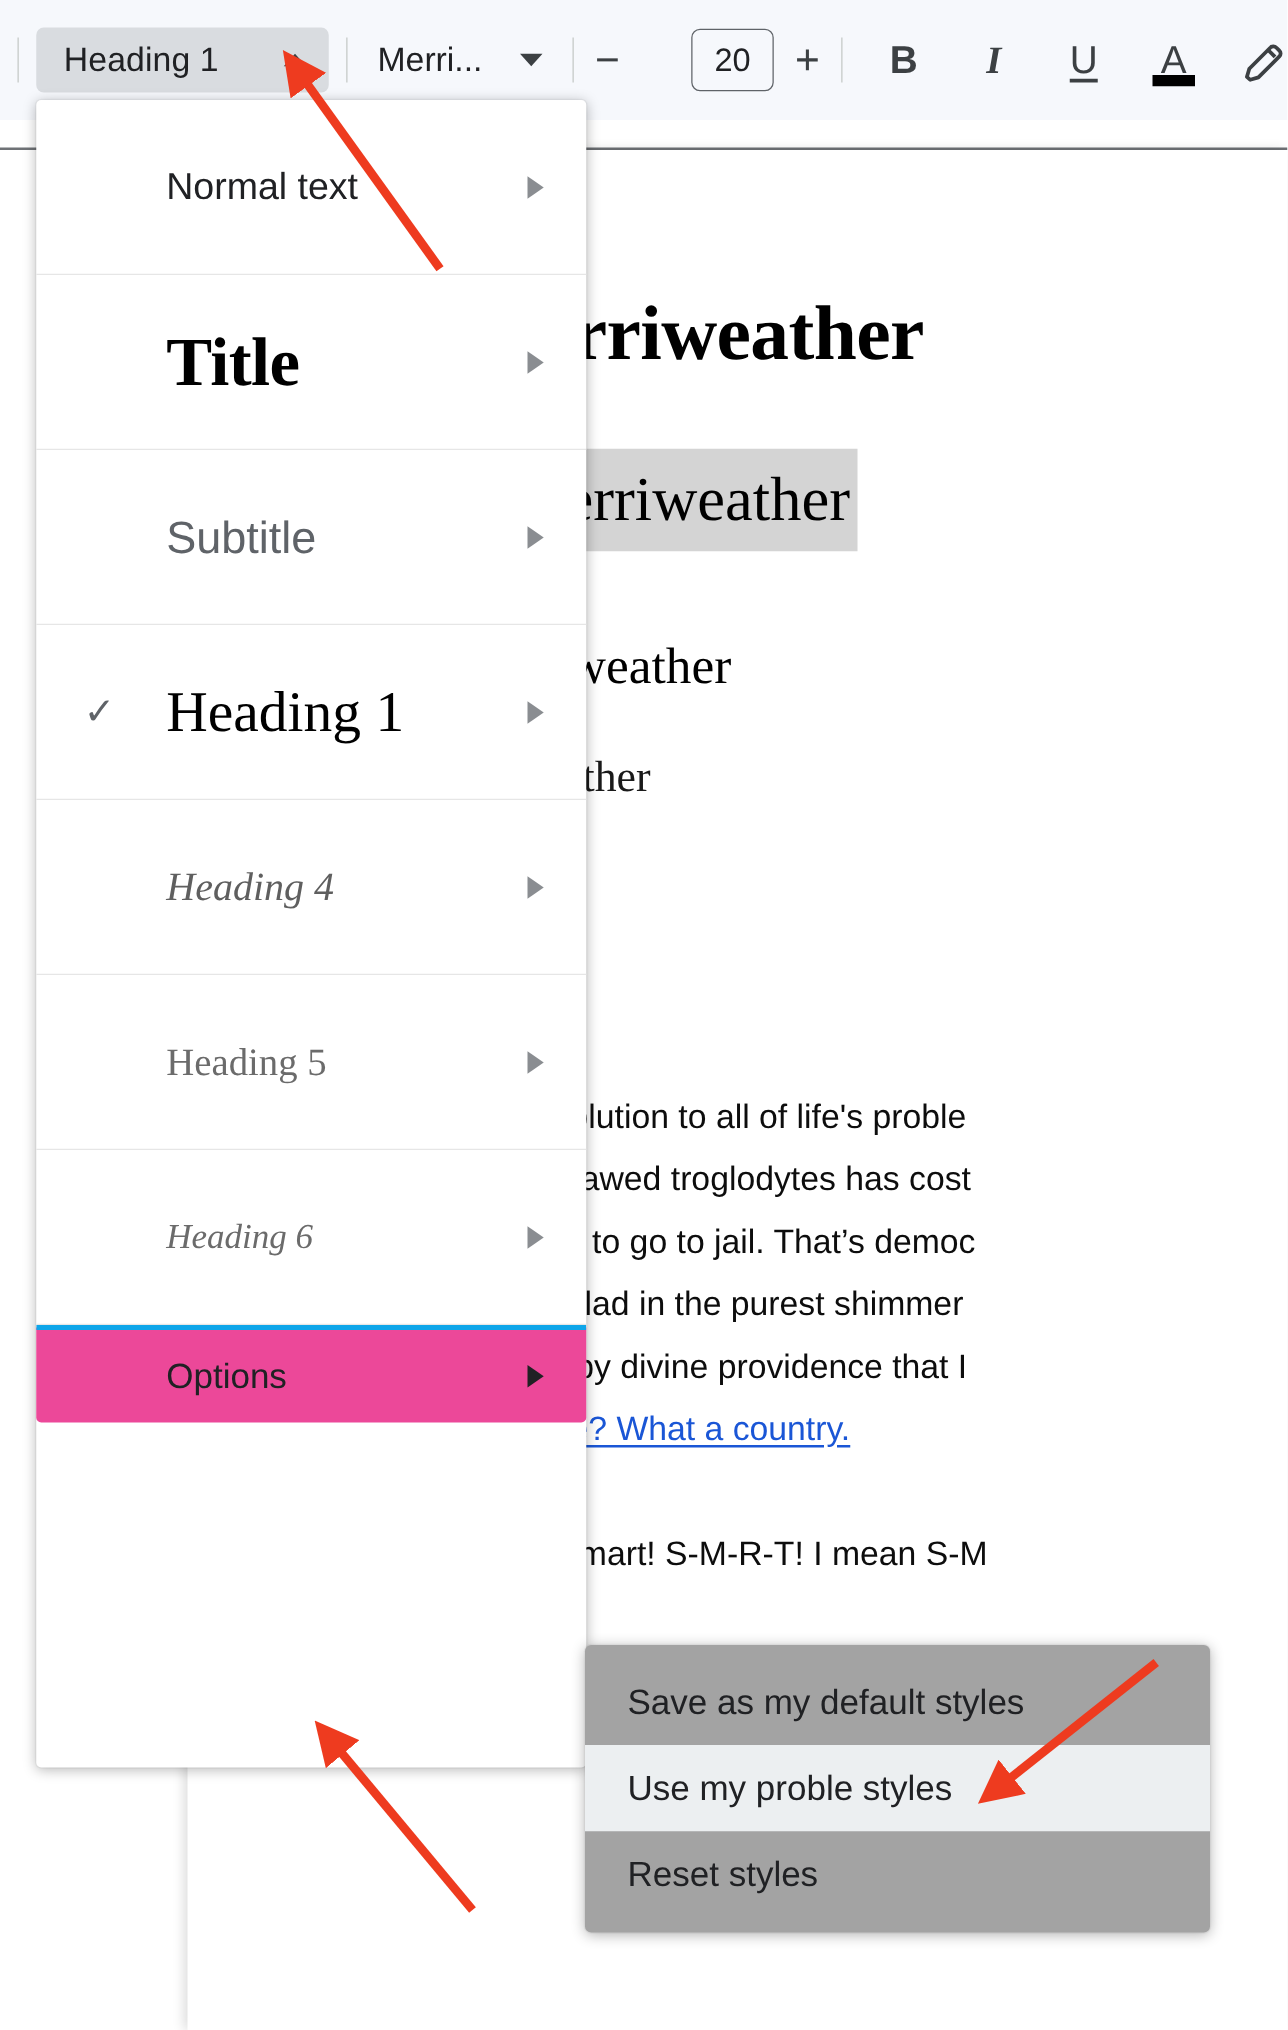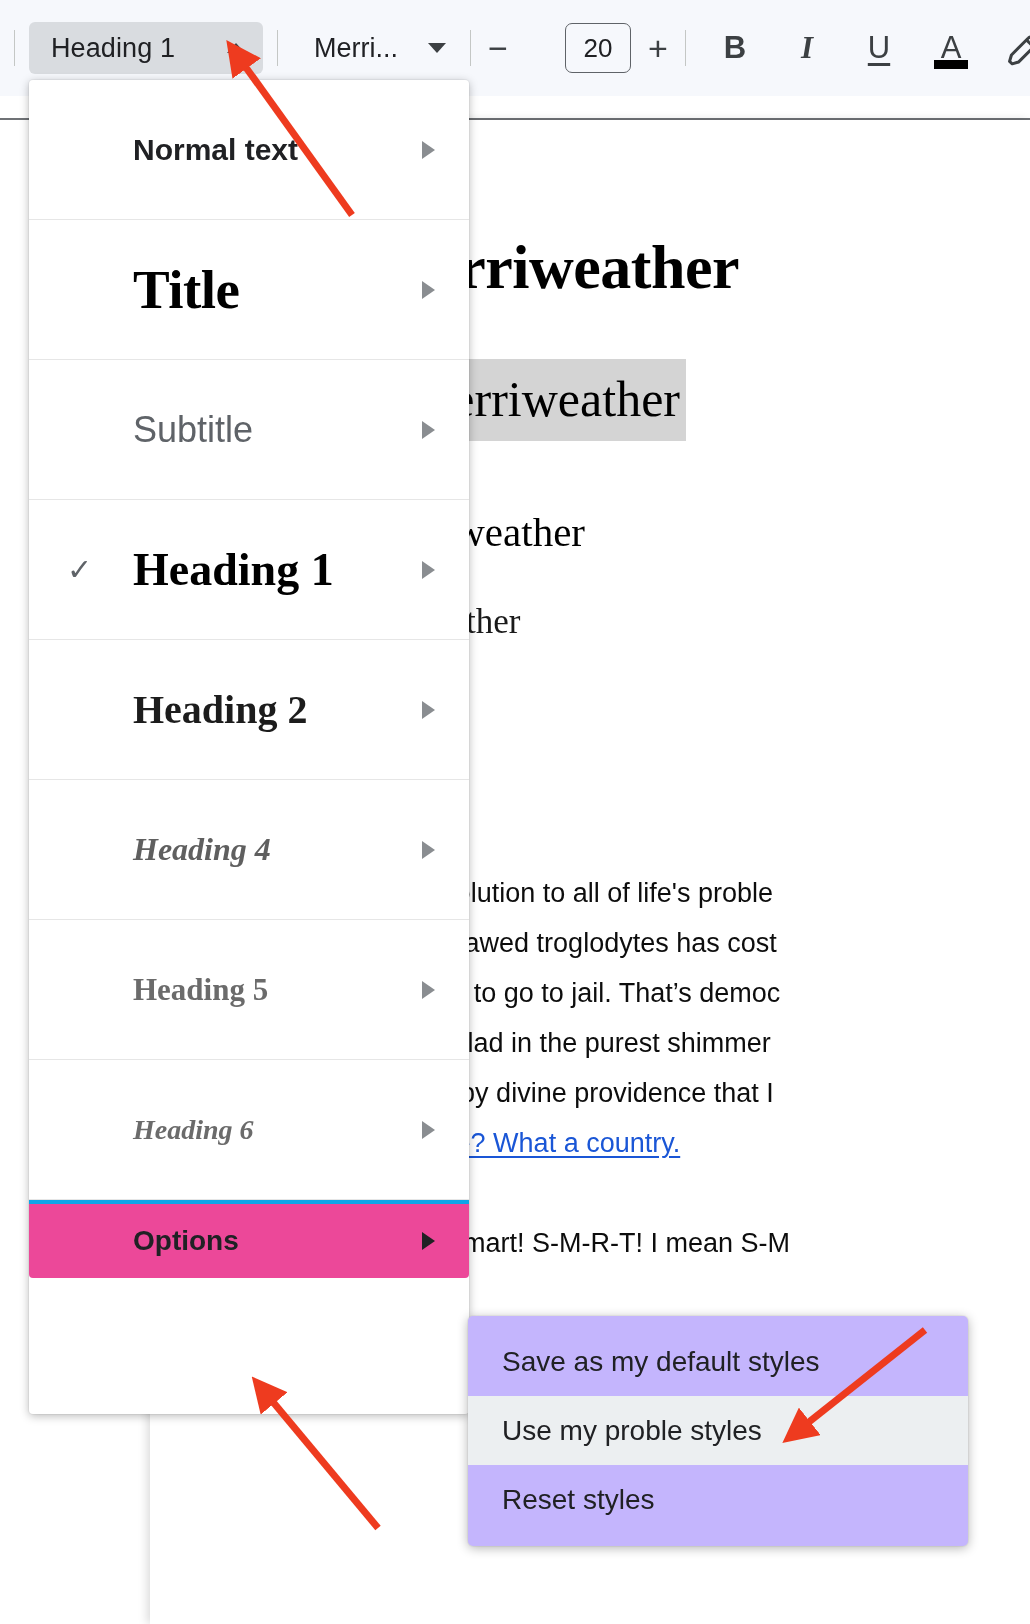--- a/index.html
+++ b/index.html
@@ -36,21 +36,21 @@
   }
   .caret-down-sm {
     width: 0; height: 0; flex: 0 0 auto;
     border-left: 9px solid transparent; border-right: 9px solid transparent;
     border-top: 10px solid #3c4043;
   }
   .font-btn {
     display: flex; align-items: center; gap: 30px;
     height: 52px; padding: 0 10px; flex: 0 0 auto;
   }
-  .font-btn-label { font-size: 27px; color: #202124; margin-left: 12px; }
+  .font-btn-label { font-size: 27px; color: #202124; }
   .size-group { display: flex; align-items: center; gap: 14px; flex: 0 0 auto; }
   .size-sign { font-size: 34px; color: #3c4043; line-height: 1; width: 26px; text-align: center; }
   .size-box {
     width: 66px; height: 50px; border: 1.5px solid #5f6368; border-radius: 7px;
     display: flex; align-items: center; justify-content: center;
     font-size: 26px; color: #202124; background: transparent; margin-left: 40px;
   }
   .fmt-group { display: flex; align-items: center; gap: 30px; margin-left: 14px; flex: 0 0 auto; }
   .fmt-btn {
     width: 42px; height: 48px; display: flex;
@@ -109,21 +109,21 @@
     display: flex; align-items: center;
     border-bottom: 1px solid #e6e6e6;
   }
   .mi:last-child { border-bottom: none; }
   .mi-check {
     position: absolute; left: 38px; width: 34px;
     font-size: 30px; color: #5f6368; line-height: 1;
   }
   .mi-label {
     margin-left: 104px; color: #202124;
-    font-family: "Liberation Serif", serif; white-space: nowrap; font-weight: bold;
+    font-family: "Liberation Serif", serif; white-space: nowrap;
   }
   .mi-arrow {
     position: absolute; right: 34px;
     width: 0; height: 0;
     border-top: 9px solid transparent; border-bottom: 9px solid transparent;
     border-left: 13px solid #8a8d91;
   }
   .s-normal { font-family: "Liberation Sans", sans-serif; font-size: 30px; color: #202124; }
   .s-title  { font-size: 55px; font-weight: bold; color: #000; letter-spacing: -.5px; }
   .s-sub    { font-family: "Liberation Sans", sans-serif; font-size: 36px; color: #5f6368; font-weight: 300; }
@@ -141,21 +141,21 @@
   }
   .mi-options .mi-label {
     font-family: "Liberation Sans", sans-serif; font-size: 28px; color: #202124;
   }
   .mi-options .mi-arrow { border-left-color: #202124; }
 
   
   .submenu {
     position: absolute; left: 468px; top: 1316px;
     width: 500px; height: 230px;
-    background: #c4b5fd; border-radius: 5px;
+    background: #a3a3a3; border-radius: 5px;
     box-shadow: 0 2px 11px rgba(0,0,0,.3), 0 0 0 1px rgba(0,0,0,.04);
     z-index: 40; padding: 11px 0;
   }
   .sm-item {
     height: 69px; display: flex; align-items: center;
     padding-left: 34px;
     font-family: "Liberation Sans", sans-serif;
     font-size: 28px; color: #202124; white-space: nowrap;
   }
   .sm-item.active { background: #eceff1; }
@@ -264,24 +264,20 @@
       <span class="mi-label s-sub">Subtitle</span>
       <span class="mi-arrow"></span>
     </div>
 
     <div class="mi">
       <span class="mi-check">✓</span>
       <span class="mi-label s-h1">Heading 1</span>
       <span class="mi-arrow"></span>
     </div>
 
-    <div class="mi">
-      <span class="mi-label s-h2">Heading 2</span>
-      <span class="mi-arrow"></span>
-    </div>
 
 
     <div class="mi">
       <span class="mi-label s-h4">Heading 4</span>
       <span class="mi-arrow"></span>
     </div>
 
     <div class="mi">
       <span class="mi-label s-h5">Heading 5</span>
       <span class="mi-arrow"></span>

